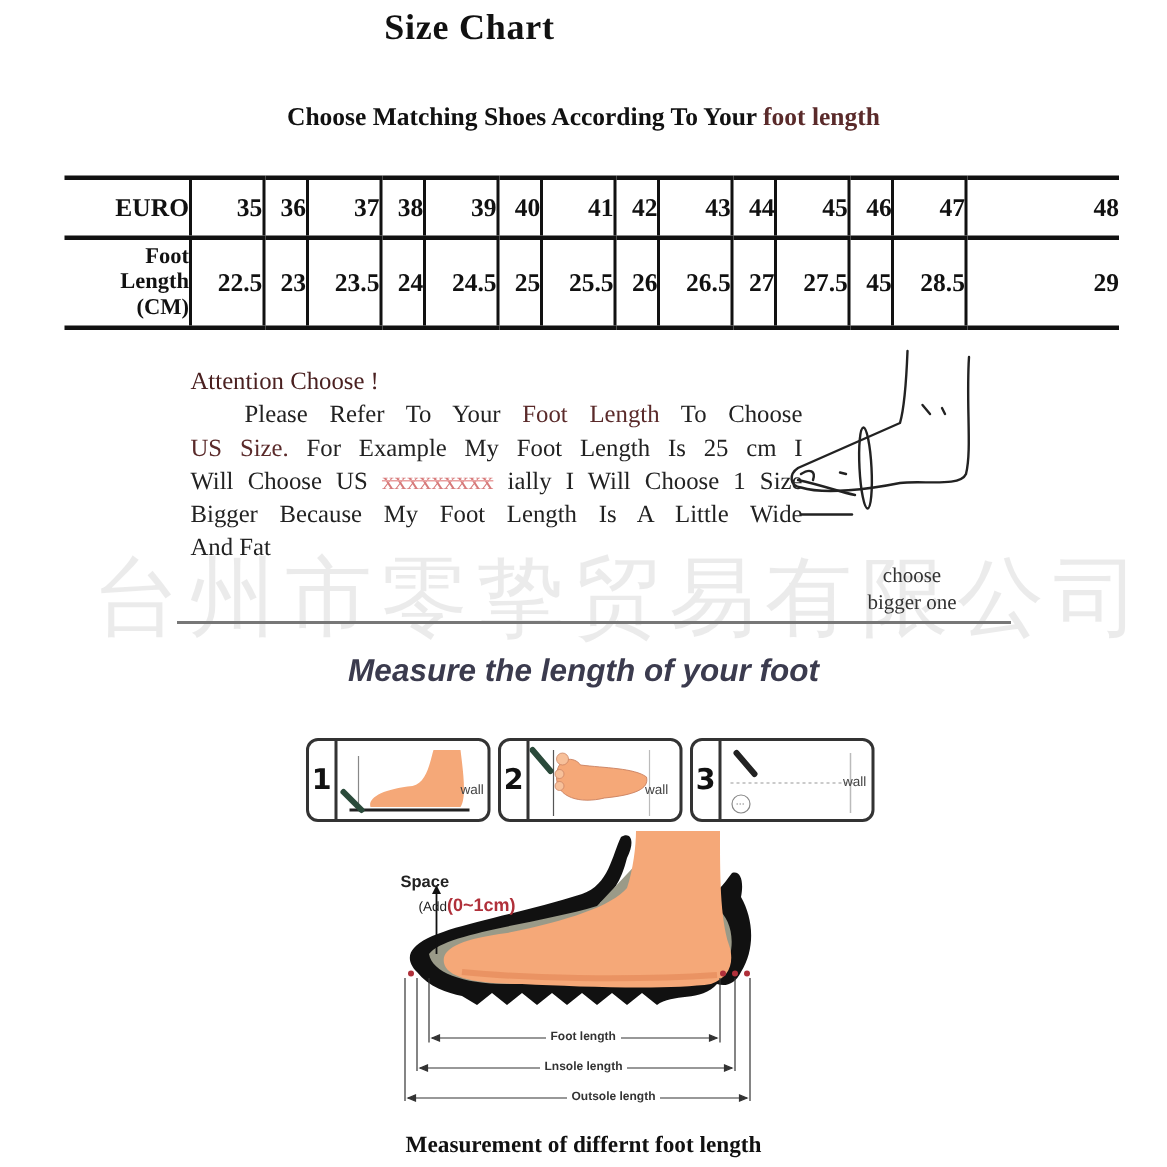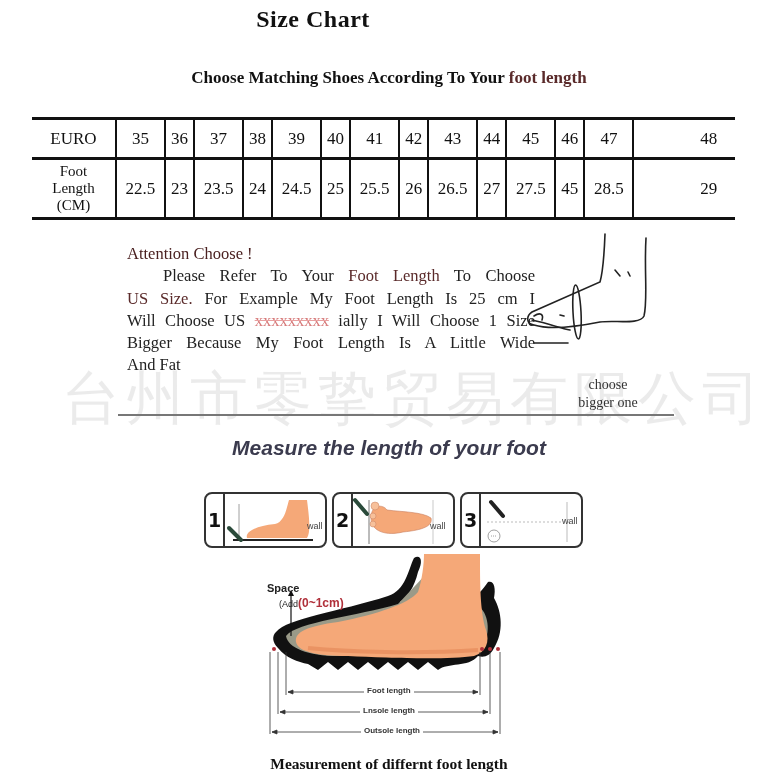--- a/index.html
+++ b/index.html
@@ -5,22 +5,22 @@
   * { box-sizing: border-box; margin: 0; padding: 0; }
   html, body { width: 778px; height: 778px; background: #ffffff; overflow: hidden; }
   body { position: relative; font-family: "Liberation Serif", "DejaVu Serif", serif; color: #111; }
 
   .title { position: absolute; left: 0; top: 6px; width: 626px; text-align: center;
     font-size: 24px; font-weight: bold; letter-spacing: 0.5px; }
   .subtitle { position: absolute; left: 0; top: 68px; width: 778px; text-align: center;
     font-size: 17px; font-weight: bold; }
   .subtitle .accent { color: #5a2a2a; }
 
-  table.size { position: absolute; left: 32px; top: 117px; width: 703px; border-collapse: collapse;
-    font-weight: normal; font-size: 17px; text-align: center; }
+  table.size { position: absolute; left: 43px; top: 117px; width: 703px; border-collapse: collapse;
+    font-weight: bold; font-size: 17px; text-align: right; }
   table.size td { border-left: 2px solid #111; border-right: 2px solid #111; padding: 0; }
   table.size tr:first-child td { border-top: 3px solid #111; border-bottom: 3px solid #111; height: 40px; }
   table.size tr:last-child td { border-bottom: 3px solid #111; height: 60px; }
   table.size td:first-child { border-left: none; width: 84px; }
   table.size td:last-child { border-right: none; padding-left: 48px; }
   table.size .rowhead2 { font-size: 15px; line-height: 17px; }
 
   .attention { position: absolute; left: 127px; top: 243px; width: 408px; font-size: 16.5px; line-height: 22.3px;
     color: #222; }
   .attention .att-head { color: #4a2020; }
@@ -203,18 +203,18 @@
     <path d="M20 140 L25 138 L25 142 Z"></path>
       <path d="M210 140 L205 138 L205 142 Z"></path>
     <path d="M12 160 L17 158 L17 162 Z"></path>
       <path d="M220 160 L215 158 L215 162 Z"></path>
     <path d="M4 180 L9 178 L9 182 Z"></path>
       <path d="M230 180 L225 178 L225 182 Z"></path>
   </g>
 </svg>
 <span class="dim-label" style="left:364px;top:686px">Foot length</span>
 <span class="dim-label" style="left:360px;top:706px">Lnsole length</span>
-<span class="dim-label" style="left:361px;top:726px">Outsole length</span>
+<span class="dim-label" style="left:378px;top:726px">Outsole length</span>
 
 <div class="space-label">Space</div>
 <div class="space-add"><span>(Add</span><span class="red">(0~1cm)</span></div>
 
 <div class="caption">Measurement of differnt foot length</div>
 
 </body></html>

